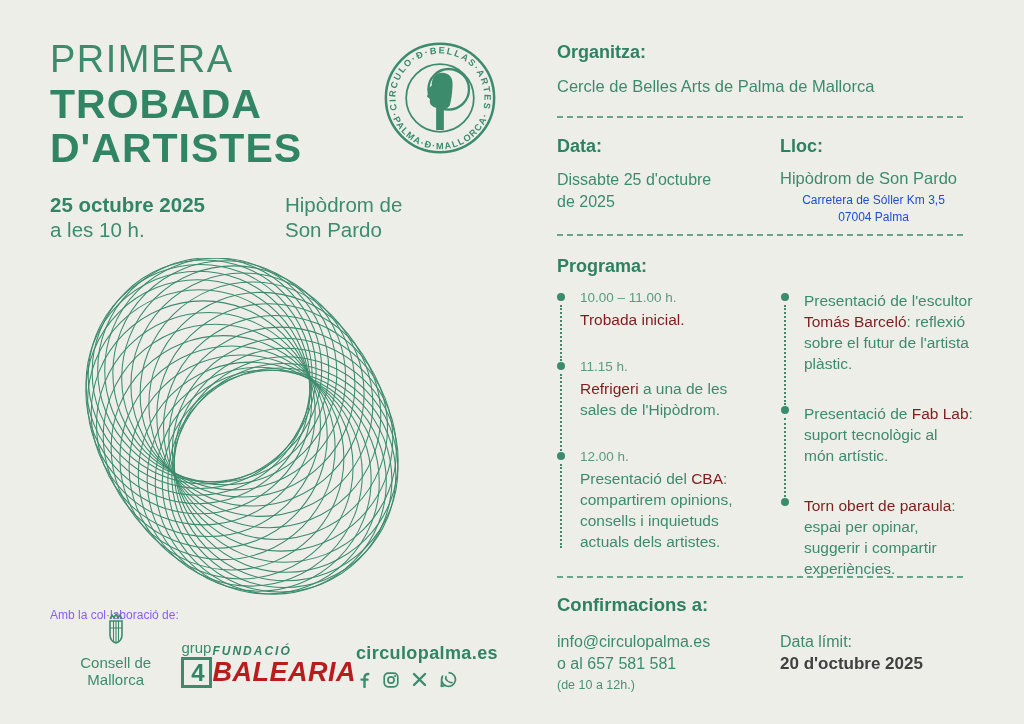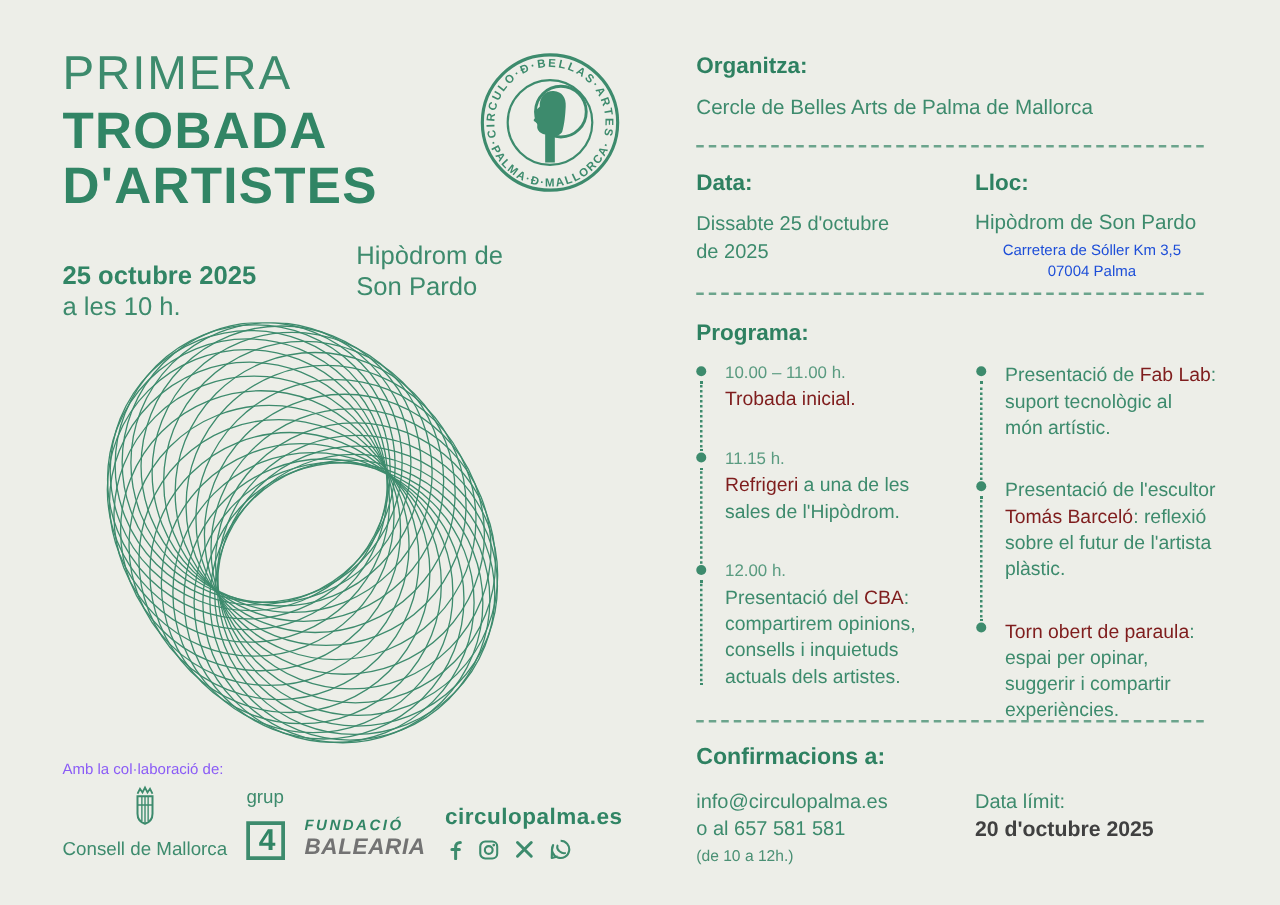--- a/index.html
+++ b/index.html
@@ -14,39 +14,39 @@
   .ml{white-space:pre-line;}
   b{font-weight:400;color:#7f1d1d;}
 
   
   .title{position:absolute;left:50px;top:40px;line-height:1;}
   .t1{font-size:38px;font-weight:400;letter-spacing:1.5px;color:#3d8b6d;margin-bottom:6px;}
   .t2,.t3{font-size:41px;font-weight:800;letter-spacing:1px;color:#318565;margin-bottom:3px;}
 
   .seal{position:absolute;left:382px;top:40px;}
 
-  .date-block{position:absolute;left:50px;top:208px;line-height:25px;}
+  .date-block{position:absolute;left:50px;top:192px;line-height:25px;}
   .date-bold{font-size:20.5px;font-weight:700;color:#318565;}
   .date-sub{font-size:20.5px;}
   .venue{position:absolute;left:285px;top:192px;font-size:20.5px;line-height:25px;}
 
   .spiral{position:absolute;left:60px;top:258px;}
 
   .collab{position:absolute;left:50px;top:608px;font-size:12px;color:#8b5cf6;}
   .logos{position:absolute;left:50px;top:626px;width:448px;height:62px;
          display:flex;justify-content:space-between;align-items:flex-end;}
   .consell{text-align:center;}
   .consell-label{font-size:15px;margin-top:2px;}
   .grup{display:flex;flex-direction:column;}
-  .grup-text{font-size:15px;line-height:14px;margin-bottom:12px;}
+  .grup-text{font-size:15px;line-height:14px;margin-bottom:2px;}
   .grup-box{width:25px;height:25px;border:3px solid #3d8b6d;display:flex;align-items:center;justify-content:center;}
   .grup-num{font-size:24px;font-weight:800;color:#318565;transform:translateX(1px);}
   .balearia{font-style:italic;line-height:1;padding-bottom:2px;}
   .fundacio{font-size:12px;font-weight:700;letter-spacing:2px;color:#318565;margin-bottom:2px;}
-  .balearia-name{font-size:18px;font-weight:800;letter-spacing:.5px;color:#737373;}
+  .balearia-name{font-size:27px;font-weight:800;letter-spacing:.5px;color:#b91c1c;}
   .webblock{line-height:1;}
   .web{font-size:18px;font-weight:800;letter-spacing:.4px;color:#318565;}
   .social{display:flex;gap:13px;margin-top:9px;align-items:center;}
   .social svg{display:block;cursor:pointer;}
   .lbl{font-size:18px;font-weight:700;color:#2e8161;}
   .divider{position:absolute;left:557px;width:406px;border-top:2px dashed #4b9276;opacity:.8;}
   .d1{top:116px;} .d2{top:234px;} .d3{top:576px;}
 
   .organitza{position:absolute;left:557px;top:42px;}
   .organitza .lbl{margin-bottom:14px;}
@@ -238,29 +238,29 @@
       <div class="prg-time">12.00 h.</div>
       <div class="prg-text ml"><span>Presentació del </span><b>CBA</b><span>:
 compartirem opinions,
 consells i inquietuds
 actuals dels artistes.</span></div>
     </div>
   </div>
 
   <div class="prg-col prg-right">
     <div class="prg-item">
-      <div class="prg-text ml"><span>Presentació de </span><b>Fab Lab</b><span>:
-suport tecnològic al
-món artístic.</span></div>
-    </div>
-    <div class="prg-item">
       <div class="prg-text ml"><span>Presentació de l'escultor
 </span><b>Tomás Barceló</b><span>: reflexió
 sobre el futur de l'artista
 plàstic.</span></div>
+    </div>
+    <div class="prg-item">
+      <div class="prg-text ml"><span>Presentació de </span><b>Fab Lab</b><span>:
+suport tecnològic al
+món artístic.</span></div>
     </div>
     <div class="prg-item">
       <div class="prg-text ml"><span></span><b>Torn obert de paraula</b><span>:
 espai per opinar,
 suggerir i compartir
 experiències.</span></div>
     </div>
   </div>
 
   <div class="divider d3"></div>

